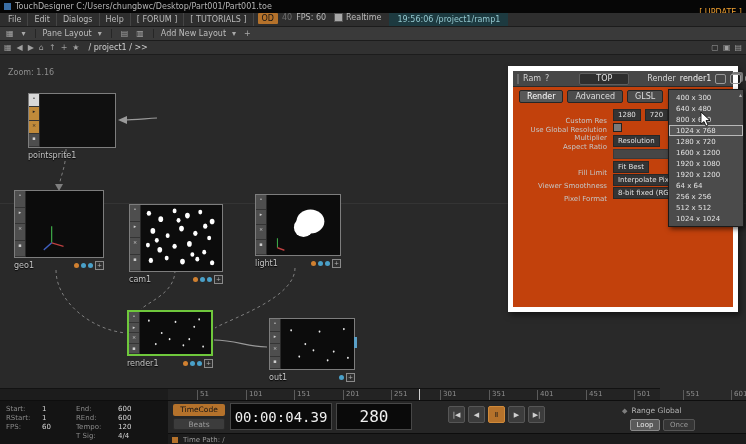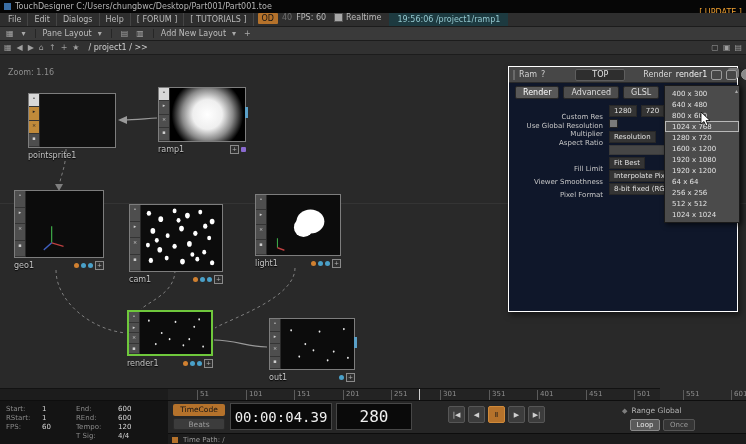--- a/index.html
+++ b/index.html
@@ -41,22 +41,22 @@
   .fcell.or{background:#c08a3a;color:#222;}
   .preview{flex:1;position:relative;overflow:hidden;background:#0c0c0c;}
   .node-foot{display:flex;align-items:center;height:12px;gap:2px;padding-top:1px;}
   .node-name{font-size:8px;color:#c3c3c3;text-shadow:0 1px 1px #000;}
   .foot-sp{flex:1;}
   .dot{width:5px;height:5px;border-radius:50%;}
   .dot.o{background:#d08030;} .dot.b{background:#4aa0c8;} .dot.p{background:#8a6ad0;border-radius:1px;}
   .plusbox{width:7px;height:7px;border:1px solid #8a8a8a;color:#b5b5b5;font-size:6px;line-height:6px;text-align:center;background:#2f2f2f;}
   .conn-r{position:absolute;right:-3px;top:35%;width:3px;height:11px;background:#5aa0c8;}
   
-  #panel{position:absolute;left:508px;top:66px;width:230px;height:246px;background:#0f172a;
-         border:1px solid #ffffff;box-shadow:2px 3px 6px rgba(0,0,0,.5);z-index:5;box-sizing:border-box;}
+  #panel{position:absolute;left:508px;top:66px;width:230px;height:246px;background:#c2410c;
+         border:5px solid #ffffff;box-shadow:2px 3px 6px rgba(0,0,0,.5);z-index:5;box-sizing:border-box;}
   #panel-head{height:15px;background:#474747;border-bottom:1px solid #2a2a2a;display:flex;align-items:center;
               padding:0 4px;gap:4px;font-size:8px;color:#d2d2d2;}
   .pbox{width:9px;height:8px;background:#222;border:1px solid #6a6a6a;}
   .help-q{color:#cfcfcf;}
   .family{background:#2e2e2e;border:1px solid #5e5e5e;border-radius:2px;padding:0 16px;line-height:10px;color:#e2e2e2;margin-left:26px;}
   .optype{margin-left:14px;color:#d8d8d8;}
   .opname{color:#f0f0f0;}
   .h-icons{margin-left:auto;display:flex;gap:4px;align-items:center;}
   .h-icon{width:9px;height:8px;border:1px solid #9a9a9a;border-radius:2px;}
   .h-icon.copy{box-shadow:2px -2px 0 #777;}
@@ -189,38 +189,20 @@
           <span class="fcell or">×</span>
           <span class="fcell">▪</span>
       </div>
       <div class="preview" style="background:#101010;"></div>
     </div>
     <div class="node-foot">
       <span class="node-name">pointsprite1</span>
     </div>
   </div>
 
-  <div class="node-wrap" style="left:158px;top:87px;width:88px;height:68px;">
-    <div class="node-body">
-      <div class="flags">
-        <span class="fcell lt">•</span>
-          <span class="fcell">▸</span>
-          <span class="fcell">×</span>
-          <span class="fcell">▪</span>
-      </div>
-      <div class="preview" style="background:radial-gradient(circle at 50% 50%, #ffffff 0%, #efefef 32%, #8a8a8a 55%, #000 78%);"></div>
-      <div class="conn-r"></div>
-    </div>
-    <div class="node-foot">
-      <span class="node-name">ramp1</span>
-      <span class="foot-sp"></span>
-      <span class="plusbox">+</span>
-      <span class="dot p"></span>
-    </div>
-  </div>
 
   <div class="node-wrap" style="left:14px;top:190px;width:90px;height:81px;">
     <div class="node-body">
       <div class="flags">
         <span class="fcell">•</span>
           <span class="fcell">▸</span>
           <span class="fcell">×</span>
           <span class="fcell">▪</span>
       </div>
       <div class="preview">

